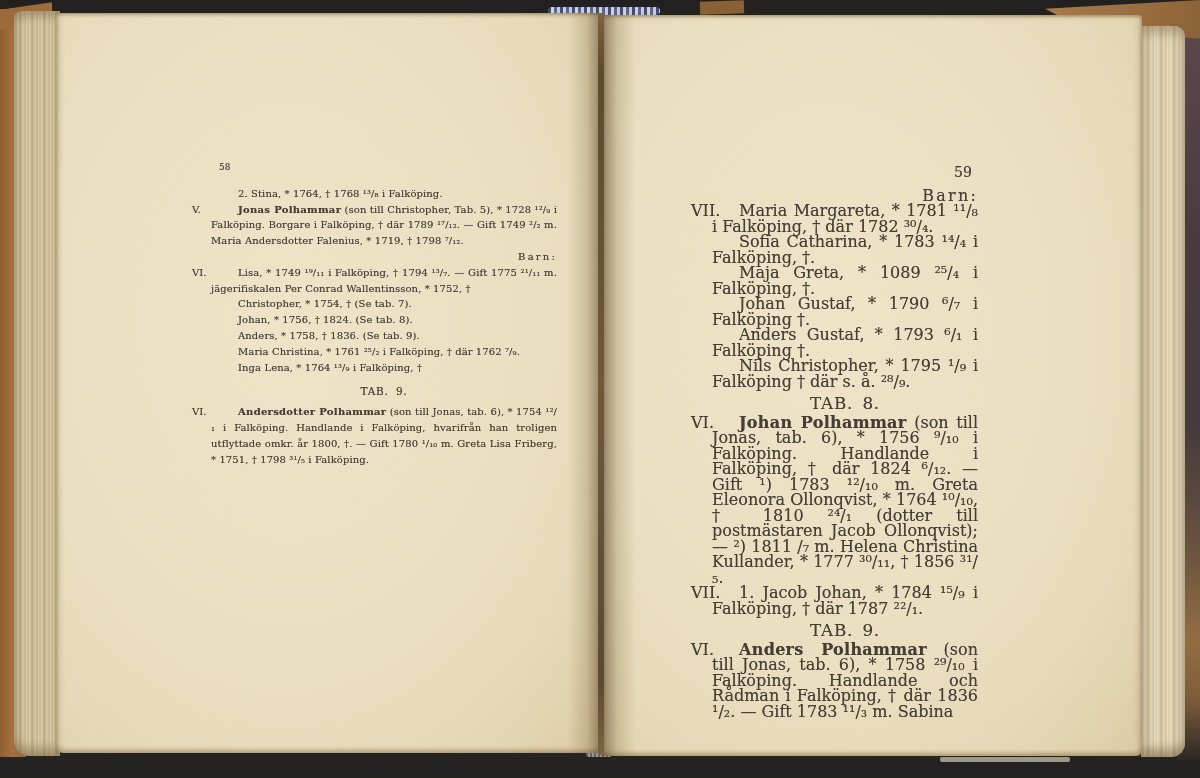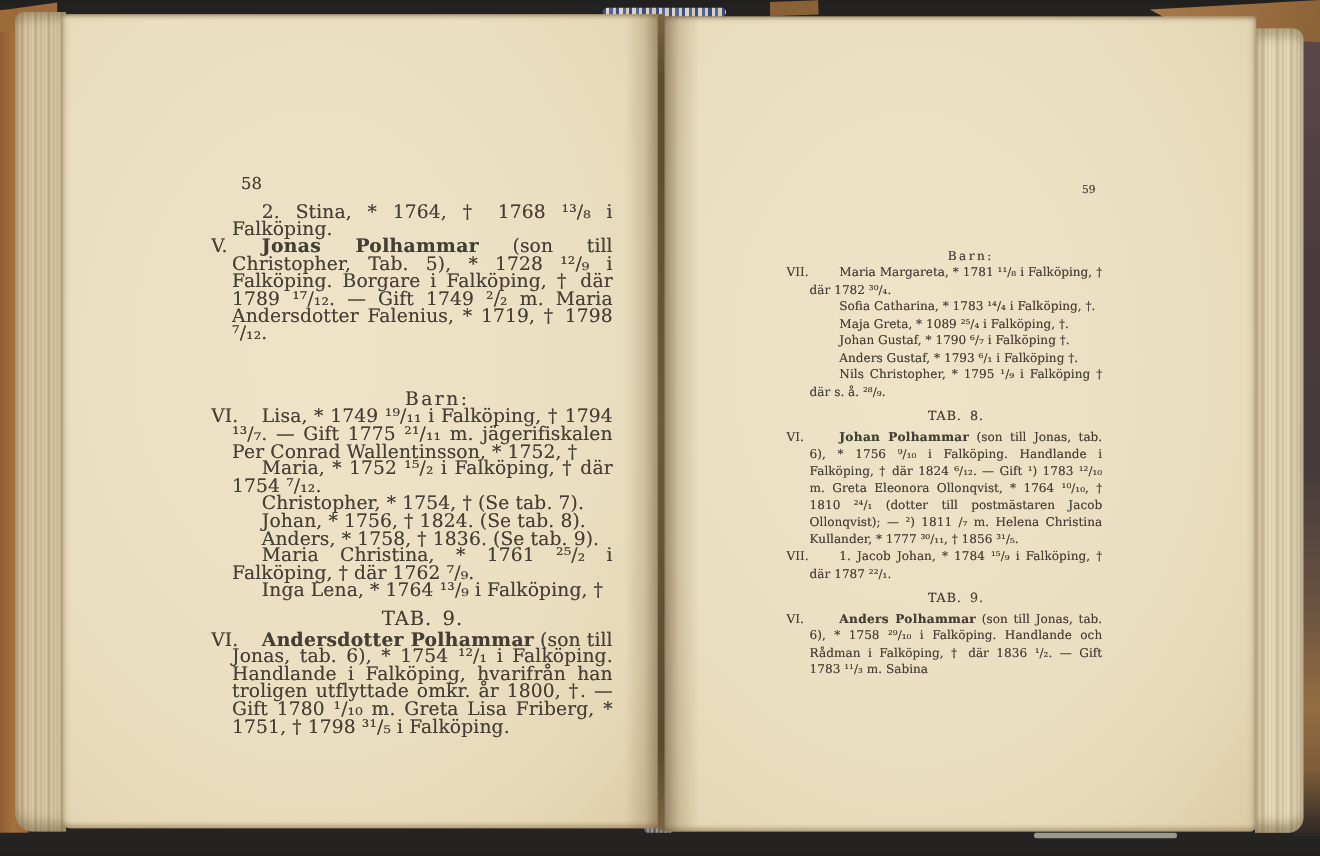--- a/index.html
+++ b/index.html
@@ -37,29 +37,29 @@
   .page-right{left:602px;top:15px;width:540px;height:741px;border-radius:0 3px 6px 0;
               box-shadow:inset 0 2px 3px rgba(120,95,55,.45), inset 0 -3px 4px rgba(120,95,55,.4), inset -3px 0 6px rgba(120,95,55,.25);}
   .gutter-shade-l{position:absolute;right:0;top:0;width:34px;height:100%;
                   background:linear-gradient(90deg,rgba(120,95,55,0) 0%,rgba(110,85,45,.22) 55%,rgba(80,60,30,.5) 92%,rgba(55,40,20,.68) 100%);}
   .gutter-shade-r{position:absolute;left:0;top:0;width:34px;height:100%;
                   background:linear-gradient(270deg,rgba(120,95,55,0) 0%,rgba(110,85,45,.22) 55%,rgba(80,60,30,.5) 92%,rgba(55,40,20,.68) 100%);}
   .gutter-seam{position:absolute;left:598px;top:13px;width:6px;height:742px;
                background:linear-gradient(180deg,#7d6340 0%,#5e4a2c 8%,#70583a 50%,#5c4930 90%,#7d6340 100%);}
   
   .text-col{position:absolute;color:#453e35;text-shadow:0 0 .5px rgba(70,60,45,.55);}
-  .col-left{left:155px;top:147px;width:346px;font-size:17px;line-height:15.8px;letter-spacing:.1px;}
-  .col-right{left:134px;top:150px;width:266px;font-size:11px;line-height:15.5px;}
+  .col-left{left:155px;top:147px;width:346px;font-size:10px;line-height:15.8px;letter-spacing:.1px;}
+  .col-right{left:110px;top:150px;width:266px;font-size:16px;line-height:15.5px;}
   .pageno{font-size:.88em;margin:0 0 10px 0;padding-left:8px;}
   .col-right .pageno{text-align:right;padding:0 6px 0 0;margin-bottom:7px;}
   .blk{margin:0;text-align:justify;}
   .blk-entry,.blk-child{text-indent:27px;position:relative;}
   .num{position:absolute;left:-19px;top:0;text-indent:0;}
   .col-right .num{left:-21px;}
-  .blk-label{text-indent:27px;letter-spacing:2.2px;text-align:center;margin-top:44px;}
+  .blk-label{text-indent:27px;letter-spacing:2.2px;text-align:right;}
   .blk-label.ind-2{text-indent:42px;}
   .blk-tab{text-align:center;text-indent:0;margin:9px 0 4px 0;letter-spacing:.8px;word-spacing:3px;font-size:1.05em;}
   .col-right .blk-tab{margin:7px 0 3px 0;}
   .seg-r{font-style:normal;}
   .seg-i{}
   .seg-b{font-weight:bold;letter-spacing:.3px;}
 </style>
 </head>
 <body>
 
@@ -77,21 +77,20 @@
 
   <div class="page page-left">
     <div class="gutter-shade-l"></div>
     <div class="text-col col-left">
       <div class="pageno">58</div>
       <div>
           <p class="blk blk-child"><span class="seg-i">2. Stina,</span><span class="seg-r"> * 1764, † 1768 ¹³/₈ i Falköping.</span></p>
           <p class="blk blk-entry"><span class="num">V.</span><span class="seg-b">Jonas Polhammar</span><span class="seg-r"> (son till Christopher, Tab. 5), * 1728 ¹²/₉ i Falköping. Borgare i Falköping, † där 1789 ¹⁷/₁₂. — Gift 1749 ²/₂ m. </span><span class="seg-i">Maria Andersdotter Falenius,</span><span class="seg-r"> * 1719, † 1798 ⁷/₁₂.</span></p>
           <p class="blk blk-label">Barn:</p>
           <p class="blk blk-entry"><span class="num">VI.</span><span class="seg-i">Lisa,</span><span class="seg-r"> * 1749 ¹⁹/₁₁ i Falköping, † 1794 ¹³/₇. — Gift 1775 ²¹/₁₁ m. jägerifiskalen </span><span class="seg-i">Per Conrad Wallentinsson,</span><span class="seg-r"> * 1752, †</span></p>
-          <p class="blk blk-child"><span class="seg-i">Maria,</span><span class="seg-r"> * 1752 ¹⁵/₂ i Falköping, † där 1754 ⁷/₁₂.</span></p>
           <p class="blk blk-child"><span class="seg-i">Christopher,</span><span class="seg-r"> * 1754, † (Se tab. 7).</span></p>
           <p class="blk blk-child"><span class="seg-i">Johan,</span><span class="seg-r"> * 1756, † 1824.  (Se tab. 8).</span></p>
           <p class="blk blk-child"><span class="seg-i">Anders,</span><span class="seg-r"> * 1758, † 1836.  (Se tab. 9).</span></p>
           <p class="blk blk-child"><span class="seg-i">Maria Christina,</span><span class="seg-r"> * 1761 ²⁵/₂ i Falköping, † där 1762 ⁷/₉.</span></p>
           <p class="blk blk-child"><span class="seg-i">Inga Lena,</span><span class="seg-r"> * 1764 ¹³/₉ i Falköping, †</span></p>
           <p class="blk blk-tab">TAB. 9.</p>
           <p class="blk blk-entry"><span class="num">VI.</span><span class="seg-b">Andersdotter Polhammar</span><span class="seg-r"> (son till Jonas, tab. 6), * 1754 ¹²/₁ i Falköping. Handlande i Falköping, hvarifrån han troligen utflyttade omkr. år 1800, †. — Gift 1780 ¹/₁₀ m. </span><span class="seg-i">Greta Lisa Friberg,</span><span class="seg-r"> * 1751, † 1798 ³¹/₅ i Falköping.</span></p>
         </div>
     </div>
   </div>

